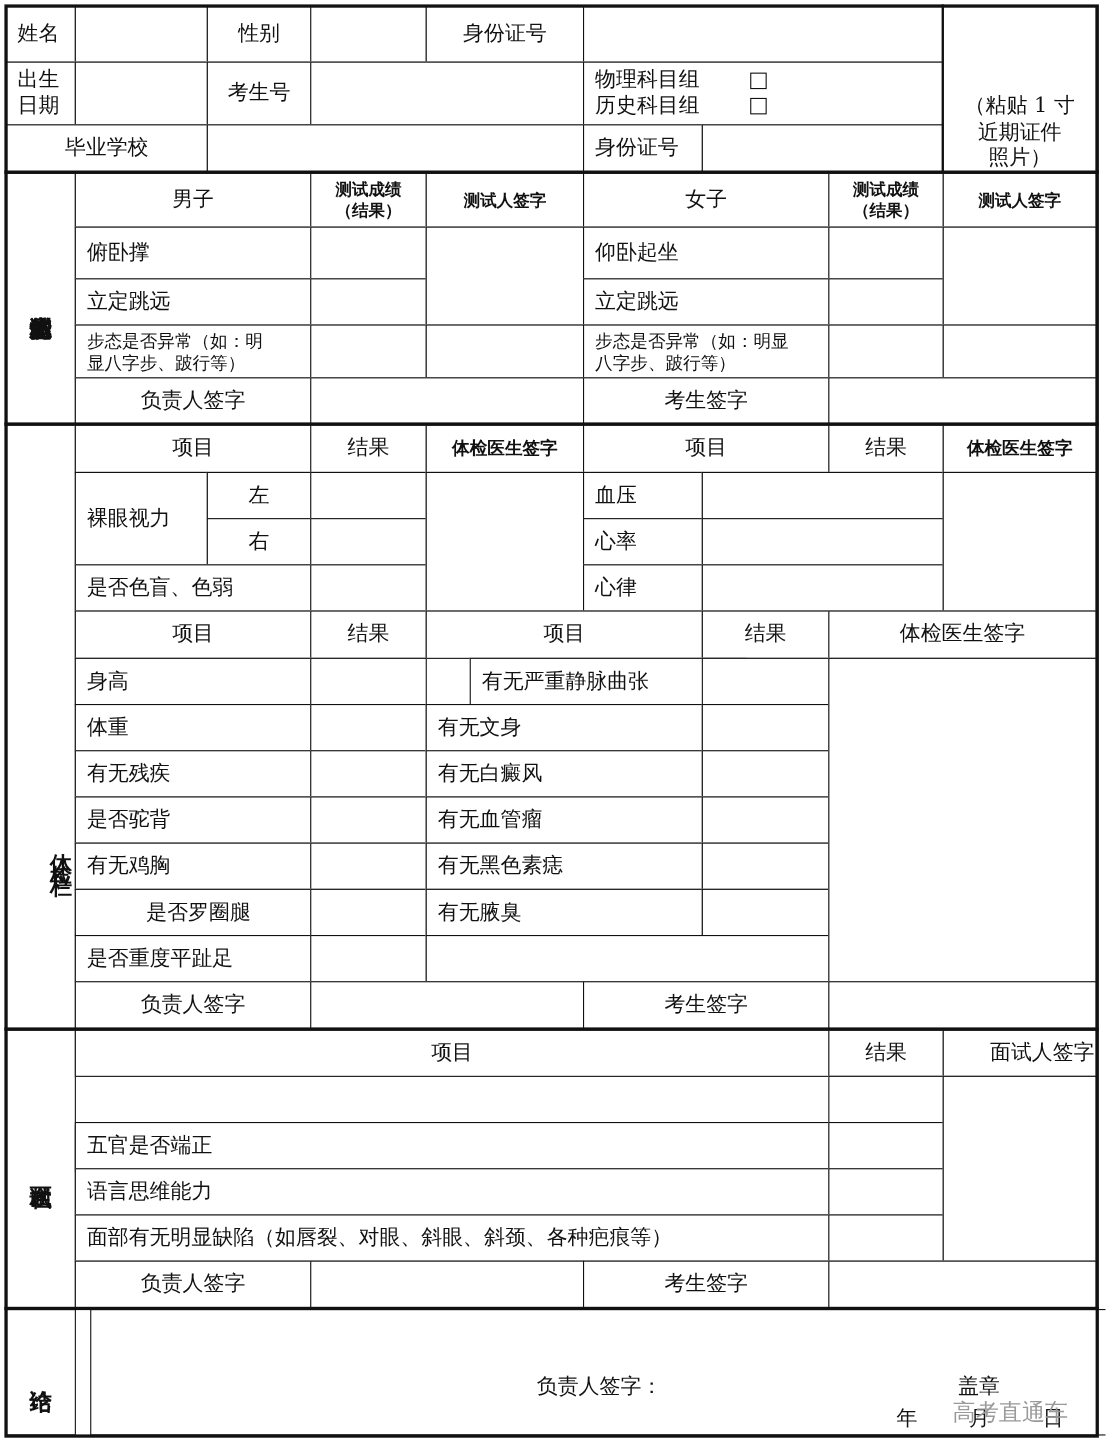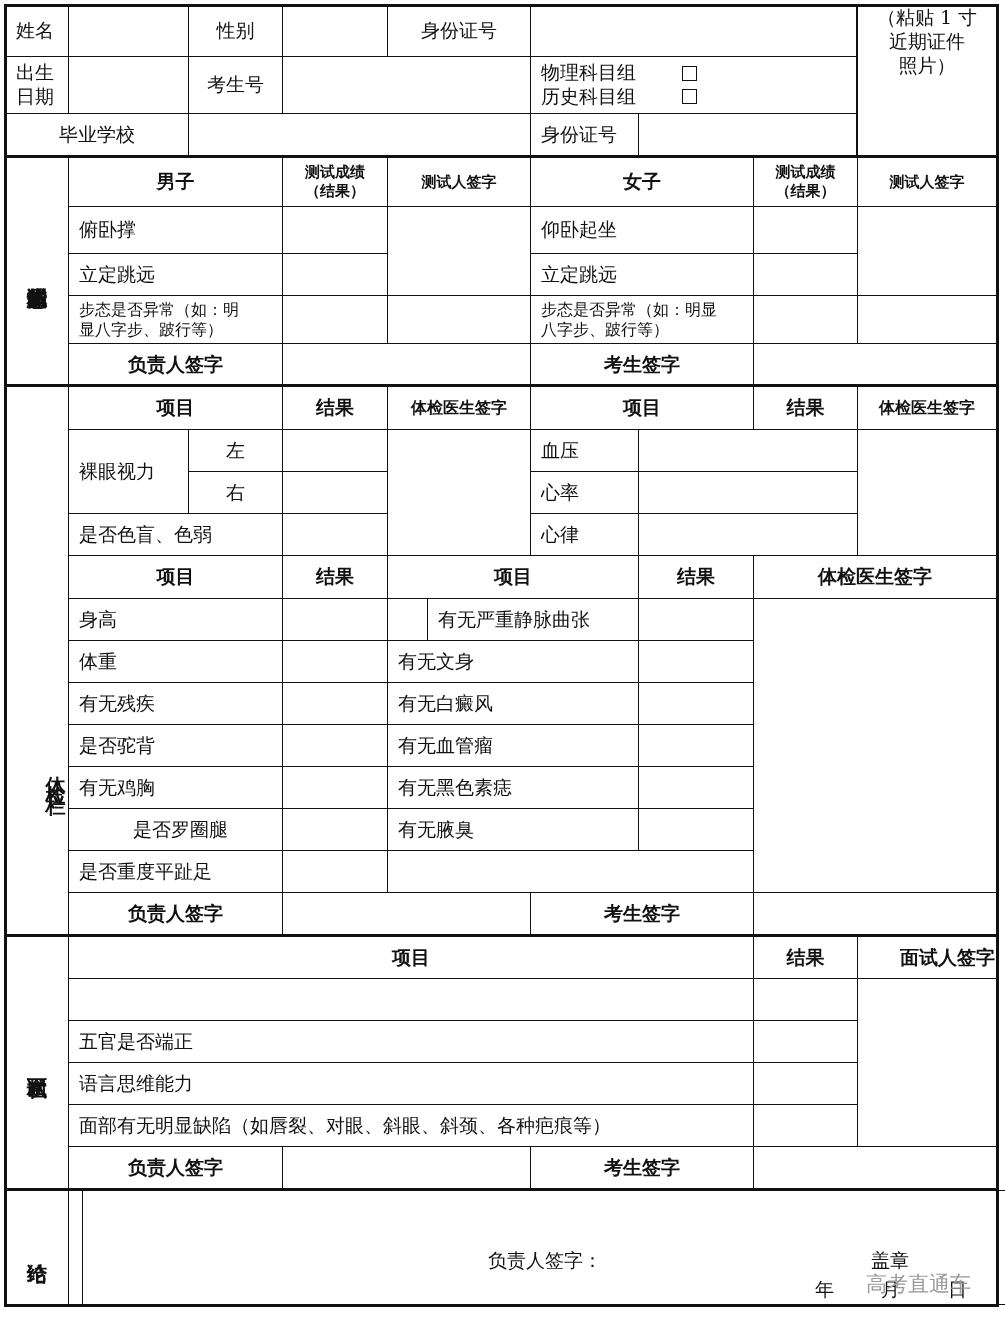--- a/index.html
+++ b/index.html
@@ -1,20 +1,20 @@
 <!DOCTYPE html>
 <html><head>
 <meta charset="utf-8">
 <style>
   html,body{margin:0;padding:0;background:#fff;}
   body{width:1005px;height:1323px;position:relative;overflow:hidden;font-family:"DejaVu Serif","Liberation Serif",serif;color:#111;}
   .c{position:absolute;box-sizing:border-box;border:1px solid #111;display:flex;align-items:center;font-size:19px;line-height:1.25;background:#fff;}
   .l{justify-content:flex-start;padding-left:10px;}
   .m{justify-content:center;text-align:center;}
-  .b{font-family:"DejaVu Sans","Liberation Sans",sans-serif;font-weight:bold;font-size:19px;}
+  .b{font-family:"DejaVu Sans","Liberation Sans",sans-serif;font-weight:normal;font-size:19px;}
   .bs{font-family:"DejaVu Sans","Liberation Sans",sans-serif;font-weight:bold;font-size:15px;}
   .sm{font-size:16px;}
   .vert{writing-mode:vertical-rl;text-orientation:upright;font-family:"DejaVu Sans","Liberation Sans",sans-serif;font-weight:bold;font-size:20px;letter-spacing:0;justify-content:center;}
   .frame{position:absolute;box-sizing:border-box;border:3px solid #111;pointer-events:none;}
   .thick{position:absolute;background:#111;}
   .cb{display:inline-block;width:13px;height:13px;border:1px solid #111;margin-left:46px;vertical-align:middle;}
   .sub-line{display:flex;align-items:center;}
   .watermark{position:absolute;left:866px;top:1270px;font-family:"DejaVu Sans","Liberation Sans",sans-serif;font-size:21px;color:#9a9a9a;}
 </style>
 </head>
@@ -55,21 +55,21 @@
 
 <div class="c m" style="left:5px;top:113px;width:184px;height:44px;">
     <span>毕业学校</span>
   </div>
 <div class="c" style="left:188px;top:113px;width:343px;height:44px;"></div>
 <div class="c l" style="left:530px;top:113px;width:109px;height:44px;">
     <span>身份证号</span>
   </div>
 <div class="c" style="left:638px;top:113px;width:220px;height:44px;"></div>
 
-<div class="c m" style="left:857px;top:5px;width:140px;height:152px;flex-direction:column;justify-content:flex-start;">
+<div class="c m" style="left:857px;top:5px;width:140px;height:152px;flex-direction:column;justify-content:flex-end;">
   <span>（粘贴 1 寸</span>
     <span>近期证件</span>
     <span>照片）</span>
 </div>
 
 <div class="c vert" style="left:5px;top:157px;width:64px;height:229px;">
     <span>体能步态测试栏</span>
   </div>
 
 <div class="c m b" style="left:68px;top:157px;width:215px;height:50px;">

